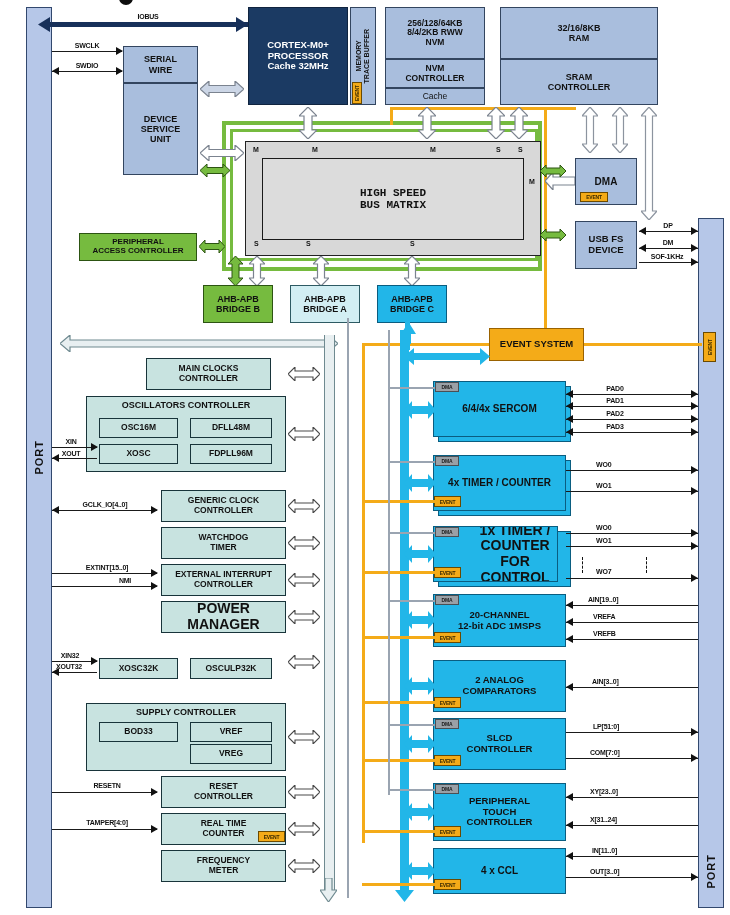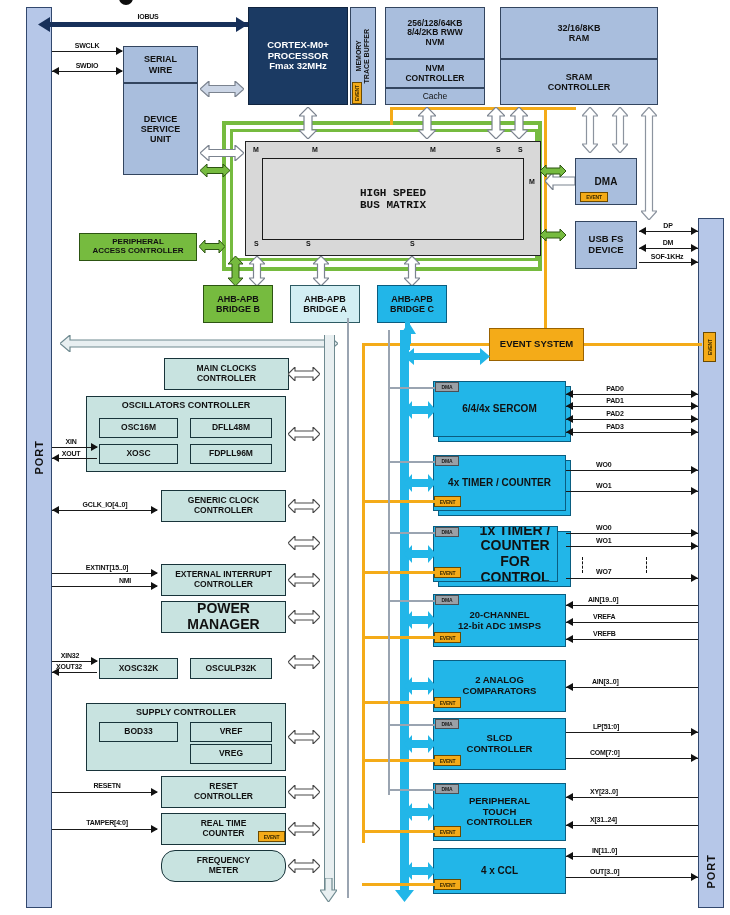--- a/index.html
+++ b/index.html
@@ -104,21 +104,21 @@
   <div class="lbl ctr" style="left:58px;top:62px;width:58px;">SWDIO</div>
 
   <div class="box c-steel" style="left:123px;top:46px;width:75px;height:37px;font-size:9px;white-space:pre-line;">SERIAL
 WIRE</div>
   <div class="box c-steel" style="left:123px;top:83px;width:75px;height:92px;font-size:9px;white-space:pre-line;">DEVICE
 SERVICE
 UNIT</div>
 
   <div class="box c-navy" style="left:248px;top:7px;width:100px;height:98px;font-size:9.5px;white-space:pre-line;color:#fff;">CORTEX-M0+
 PROCESSOR
-Fmax 32MHz</div>
+Cache 32MHz</div>
 
   <div class="box c-steel" style="left:350px;top:7px;width:26px;height:98px;">
     <span class="vert" style="font-size:7px;white-space:pre-line;text-align:center;">MEMORY
 TRACE BUFFER</span>
   </div>
   <div class="badge evt vert" style="left:352px;top:82px;width:10px;height:22px;">EVENT</div>
 
   <div class="box c-steel" style="left:385px;top:7px;width:100px;height:52px;font-size:8.5px;white-space:pre-line;">256/128/64KB
 8/4/2KB RWW
 NVM</div>
@@ -335,21 +335,21 @@
     <svg width="86" height="17" viewBox="0 0 86 17">
       <path d="M0 8.5 L10 0 L10 5 L76 5 L76 0 L86 8.5 L76 17 L76 12 L10 12 L10 17 Z" fill="#22b6e8"></path>
       </svg>
   </div>
   <div class="ba" style="left:401px;top:322px;">
     <svg width="15" height="22" viewBox="0 0 15 22">
       <path d="M7.5 0 L15 12 L10 12 L10 22 L5 22 L5 12 L0 12 Z" fill="#22b6e8"></path>
       </svg>
   </div>
 
-  <div class="box c-teal" style="left:164px;top:358px;width:125px;height:32px;font-size:8.5px;white-space:pre-line;">MAIN CLOCKS
+  <div class="box c-teal" style="left:146px;top:358px;width:125px;height:32px;font-size:8.5px;white-space:pre-line;">MAIN CLOCKS
 CONTROLLER</div>
   <div class="ba" style="left:288px;top:367px;">
     <svg width="32" height="14" viewBox="0 0 32 14">
       <path d="M0 7 L7 0 L7 4 L25 4 L25 0 L32 7 L25 14 L25 10 L7 10 L7 14 Z" fill="#ffffff" stroke="#4a4a4a" stroke-width="1.1"></path>
       </svg>
   </div>
 
   <div class="box c-teal" style="left:86px;top:396px;width:200px;height:76px;justify-content:flex-start;
               align-items:flex-start;padding-top:3px;">
     <span style="width:100%;font-size:9px;">OSCILLATORS CONTROLLER</span>
@@ -392,20 +392,22 @@
         <path d="M0 4 L7 0 L7 8 Z" fill="#111"></path>
       </svg>
     </div>
   <div class="ba" style="left:151px;top:506px;">
     <svg width="7" height="8" viewBox="0 0 7 8">
         <path d="M7 4 L0 0 L0 8 Z" fill="#111"></path>
       </svg>
     </div>
   <div class="lbl ctr" style="left:60px;top:501px;width:90px;">GCLK_IO[4..0]</div>
 
+  <div class="box c-teal" style="left:161px;top:527px;width:125px;height:32px;font-size:8.5px;white-space:pre-line;">WATCHDOG
+TIMER</div>
   <div class="ba" style="left:288px;top:536px;">
     <svg width="32" height="14" viewBox="0 0 32 14">
       <path d="M0 7 L7 0 L7 4 L25 4 L25 0 L32 7 L25 14 L25 10 L7 10 L7 14 Z" fill="#ffffff" stroke="#4a4a4a" stroke-width="1.1"></path>
       </svg>
   </div>
 
   <div class="box c-teal" style="left:161px;top:564px;width:125px;height:32px;font-size:8.5px;white-space:pre-line;">EXTERNAL INTERRUPT
 CONTROLLER</div>
   <div class="ba" style="left:288px;top:573px;">
     <svg width="32" height="14" viewBox="0 0 32 14">
@@ -494,21 +496,21 @@
       </svg>
   </div>
   <div class="ln h" style="left:52px;top:829px;width:105px;"></div>
   <div class="ba" style="left:151px;top:825px;">
     <svg width="7" height="8" viewBox="0 0 7 8">
         <path d="M7 4 L0 0 L0 8 Z" fill="#111"></path>
       </svg>
     </div>
   <div class="lbl ctr" style="left:62px;top:819px;width:90px;">TAMPER[4:0]</div>
 
-  <div class="box c-teal" style="left:161px;top:850px;width:125px;height:32px;font-size:8.5px;white-space:pre-line;border-radius:14px;">FREQUENCY
+  <div class="box c-teal" style="left:161px;top:850px;width:125px;height:32px;font-size:8.5px;white-space:pre-line;">FREQUENCY
 METER</div>
   <div class="ba" style="left:288px;top:859px;">
     <svg width="32" height="14" viewBox="0 0 32 14">
       <path d="M0 7 L7 0 L7 4 L25 4 L25 0 L32 7 L25 14 L25 10 L7 10 L7 14 Z" fill="#ffffff" stroke="#4a4a4a" stroke-width="1.1"></path>
       </svg>
   </div>
 
   <div class="box c-cyan" style="left:438px;top:386px;width:133px;height:56px;"></div>
   <div class="box c-cyan" style="left:433px;top:381px;width:133px;height:56px;font-size:10px;">6/4/4x SERCOM</div>
   <div class="badge dma" style="left:435px;top:382px;width:24px;height:10px;">DMA</div>

